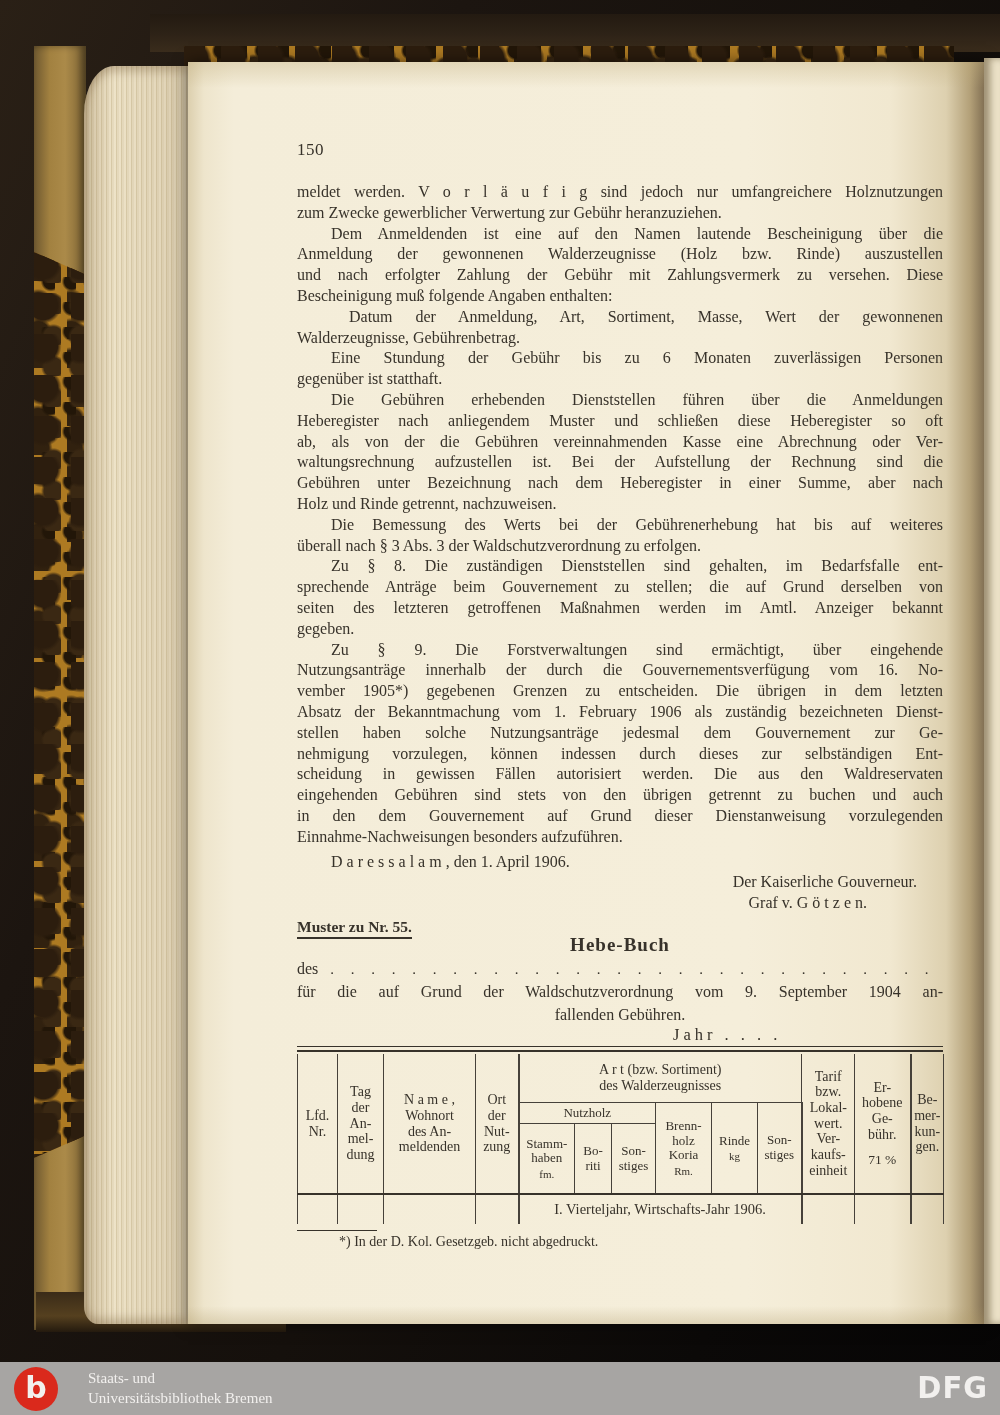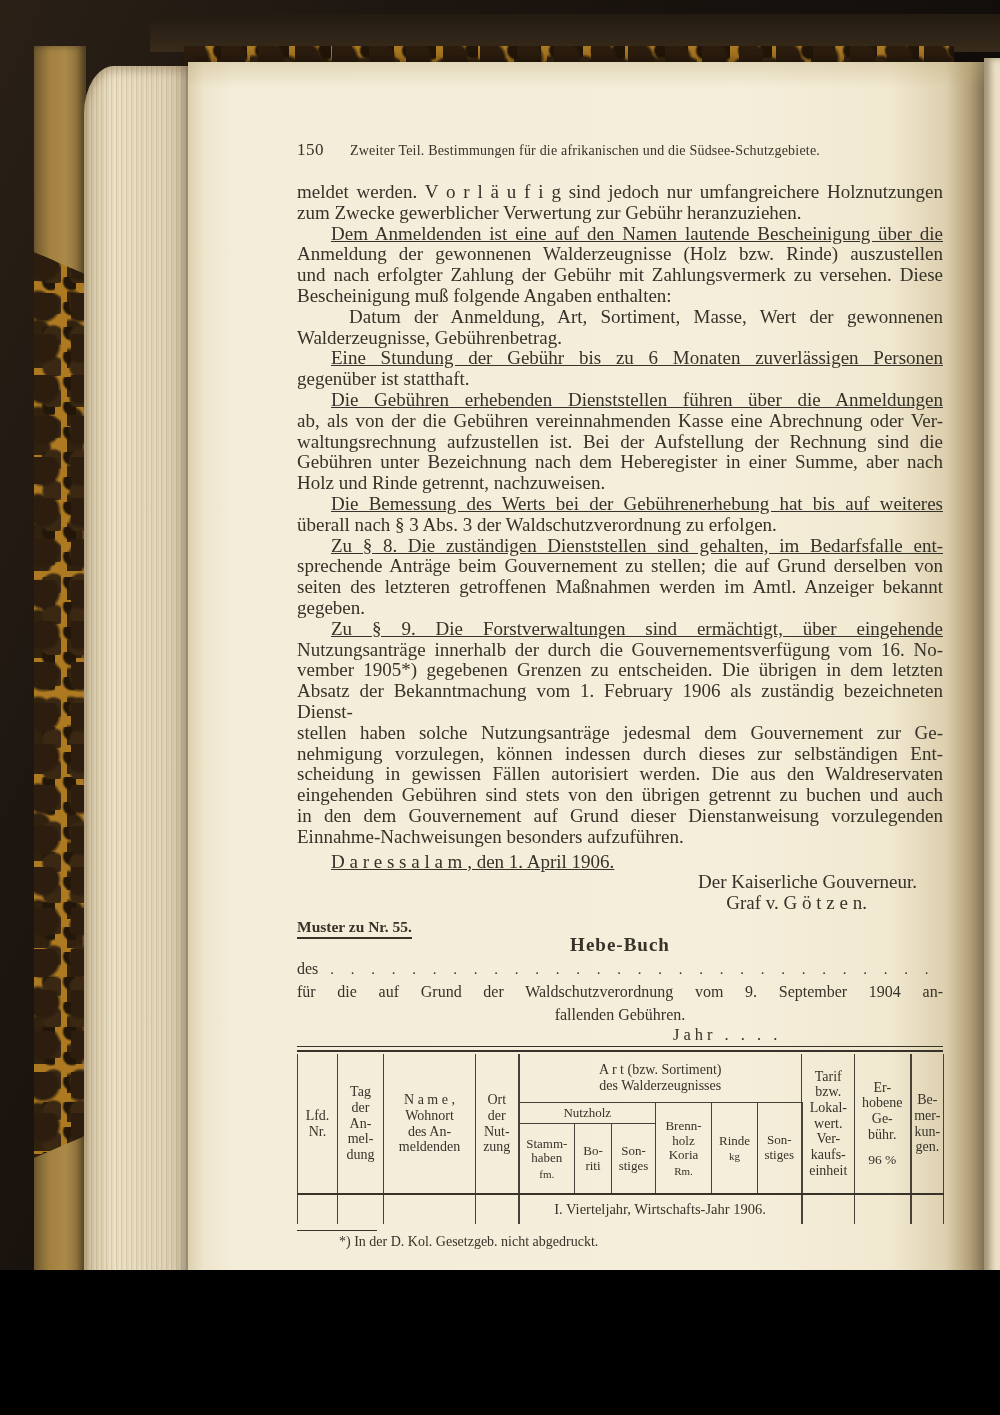--- a/index.html
+++ b/index.html
@@ -1,17 +1,17 @@
 <!DOCTYPE html>
 <html><head>
 <meta charset="utf-8">
 <style>
   html,body { margin:0; padding:0; background:#000; }
   #stage {
-    position:relative; width:1000px; height:1270px; overflow:hidden;
+    position:relative; width:1000px; height:1415px; overflow:hidden;
     background:
       linear-gradient(115deg, #2a2016 0%, #1c1510 28%, #15100c 55%, #0b0908 80%, #060505 100%);
     font-family:"Liberation Serif", serif;
   }
   
   .cover-top-edge {
     position:absolute; left:150px; top:14px; width:850px; height:38px;
     background:linear-gradient(180deg, #231a11 0%, #2e2317 55%, #3a2c1c 100%);
   }
   .marble-bg {
@@ -59,23 +59,23 @@
     position:absolute; left:984px; top:58px; width:16px; height:1266px;
     background:#ece2c8;
     box-shadow: inset 6px 0 7px rgba(95,78,48,.55);
   }
   
   .content { position:absolute; left:109px; top:0; width:646px; height:100%; color:#37322a; }
   .pg-header { position:absolute; top:78px; left:0; width:100%; display:flex; align-items:baseline; }
   .pg-num { font-size:17px; letter-spacing:.5px; }
   .pg-title { font-size:14px; letter-spacing:.2px; margin-left:26px; white-space:nowrap; }
   .body { position:absolute; top:120px; left:0; width:100%; }
-  .ln { font-size:19px; line-height:20.8px; white-space:normal; }
+  .ln { font-size:16px; line-height:20.8px; white-space:normal; }
   .j  { text-align:justify; text-align-last:justify; }
-  .ind  { text-indent:34px;text-decoration:underline; }
+  .ind  { text-indent:34px; }
   .ind2 { text-indent:52px; }
   .dateline { margin-top:4px; }
   .sig1 { text-align:right; padding-right:26px; }
   .sig2 { text-align:right; padding-right:76px; }
   .muster { position:absolute; top:856px; left:0; font-size:15.5px; font-weight:bold; }
   .muster span { display:inline-block; border-bottom:2.5px solid #37322a; padding-bottom:1px; }
   .form-title { position:absolute; top:872px; left:0; width:100%; text-align:center;
                 font-size:19px; font-weight:bold; letter-spacing:1px; }
   .des-line { position:absolute; top:898px; left:0; width:100%; display:flex; align-items:baseline; font-size:16px; }
   .des-dots { flex:1; overflow:hidden; white-space:nowrap; letter-spacing:6.5px; padding-left:12px; font-size:15px; }
@@ -126,35 +126,35 @@
     <div class="marble-patch marble-bg"></div>
   </div>
   <div class="cover-bottom"></div>
   <div class="page-stack"></div>
 
   <div class="page">
     <div class="content">
 
       <div class="pg-header">
         <span class="pg-num">150</span>
-        <span class="pg-title">Zweiter Teil.  Bestimmungen für die afrikanischen und die Südsee-Schutzgebiete.</span>
       </div>
 
       <div class="body">
         <div class="ln j">meldet werden.  V o r l ä u f i g  sind jedoch nur umfangreichere Holznutzungen</div>
         <div class="ln">zum Zwecke gewerblicher Verwertung zur Gebühr heranzuziehen.</div>
         <div class="ln j ind">Dem Anmeldenden ist eine auf den Namen lautende Bescheinigung über die</div>
         <div class="ln j">Anmeldung der gewonnenen Walderzeugnisse (Holz bzw. Rinde) auszustellen</div>
         <div class="ln j">und nach erfolgter Zahlung der Gebühr mit Zahlungsvermerk zu versehen. Diese</div>
         <div class="ln">Bescheinigung muß folgende Angaben enthalten:</div>
         <div class="ln j ind2">Datum der Anmeldung, Art, Sortiment, Masse, Wert der gewonnenen</div>
         <div class="ln">Walderzeugnisse, Gebührenbetrag.</div>
         <div class="ln j ind">Eine Stundung der Gebühr bis zu 6 Monaten zuverlässigen Personen</div>
         <div class="ln">gegenüber ist statthaft.</div>
         <div class="ln j ind">Die Gebühren erhebenden Dienststellen führen über die Anmeldungen</div>
+        <div class="ln j">Heberegister nach anliegendem Muster und schließen diese Heberegister so oft</div>
         <div class="ln j">ab, als von der die Gebühren vereinnahmenden Kasse eine Abrechnung oder Ver-</div>
         <div class="ln j">waltungsrechnung aufzustellen ist.  Bei der Aufstellung der Rechnung sind die</div>
         <div class="ln j">Gebühren unter Bezeichnung nach dem Heberegister in einer Summe, aber nach</div>
         <div class="ln">Holz und Rinde getrennt, nachzuweisen.</div>
         <div class="ln j ind">Die Bemessung des Werts bei der Gebührenerhebung hat bis auf weiteres</div>
         <div class="ln">überall nach § 3 Abs. 3 der Waldschutzverordnung zu erfolgen.</div>
         <div class="ln j ind">Zu § 8.  Die zuständigen Dienststellen sind gehalten, im Bedarfsfalle ent-</div>
         <div class="ln j">sprechende Anträge beim Gouvernement zu stellen; die auf Grund derselben von</div>
         <div class="ln j">seiten des letzteren getroffenen Maßnahmen werden im Amtl. Anzeiger bekannt</div>
         <div class="ln">gegeben.</div>
@@ -229,21 +229,21 @@
 Lokal-
 wert.
 Ver-
 kaufs-
 einheit</th>
             <th rowspan="3" class="hb hr2">
               <span class="pre">Er-
 hobene
 Ge-
 bühr.</span>
-              <span class="rate">96 %</span>
+              <span class="rate">71 %</span>
             </th>
             <th rowspan="3" class="pre hb">Be-
 mer-
 kun-
 gen.</th>
           </tr>
           <tr class="row-nutz">
             <th colspan="3" class="b1">Nutzholz</th>
             <th rowspan="2" class="hb">
               <span class="pre">Brenn-

